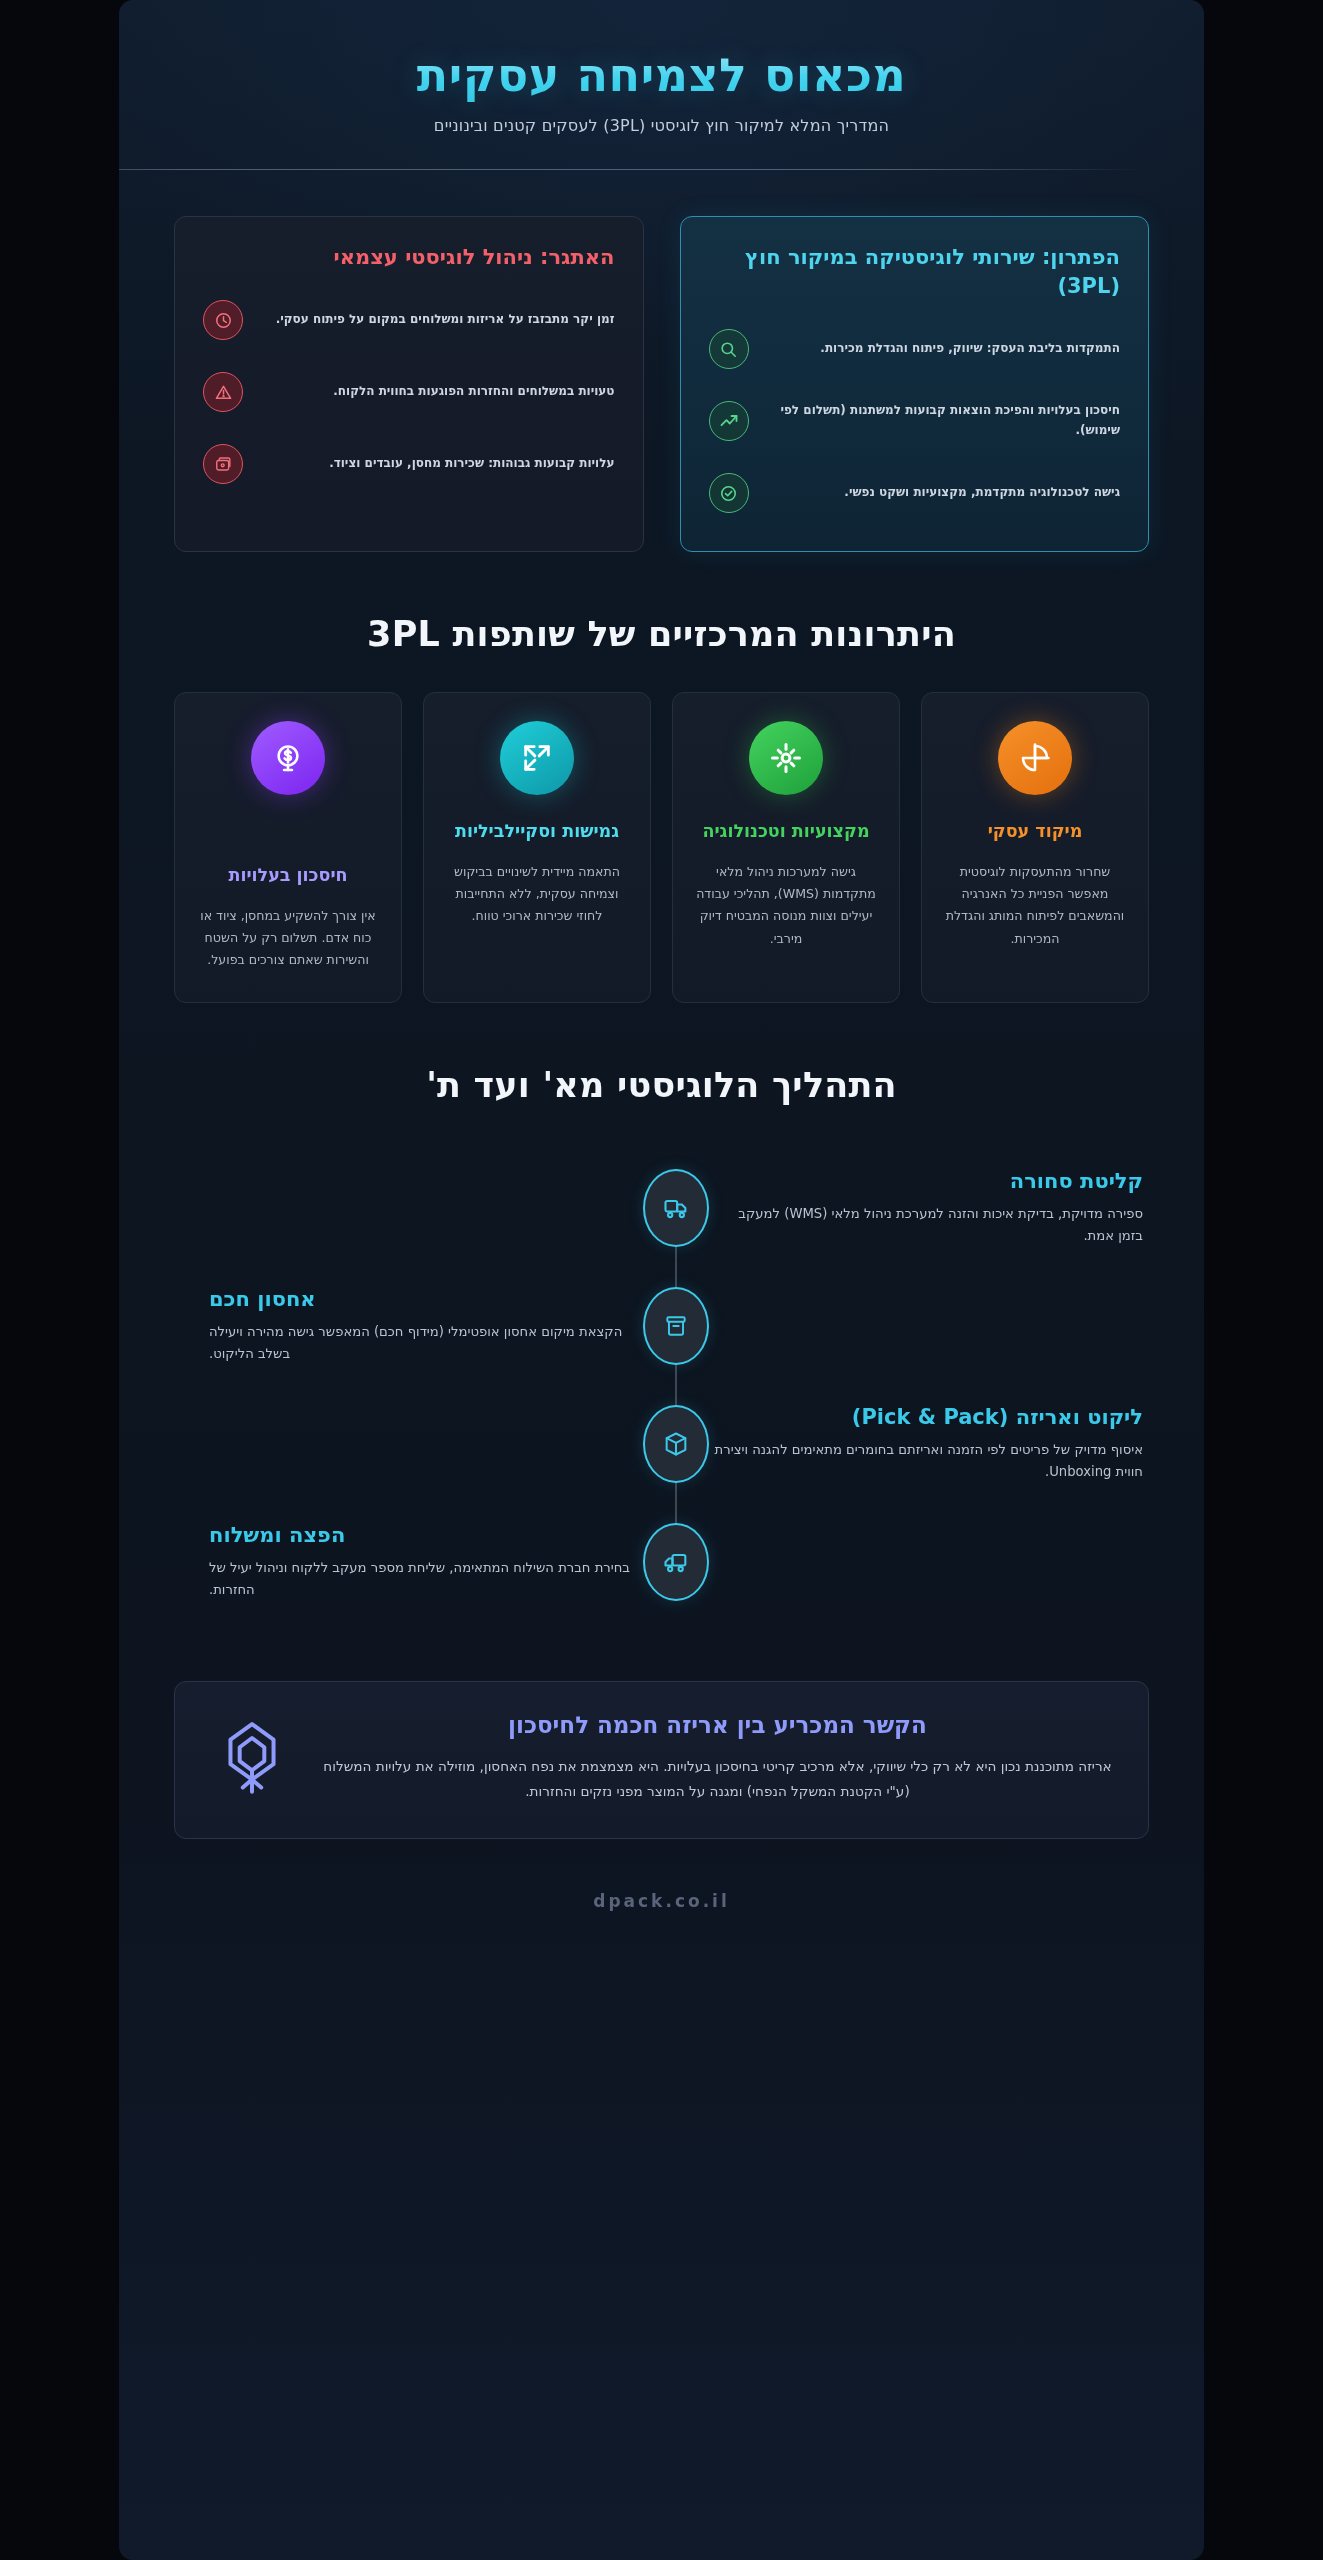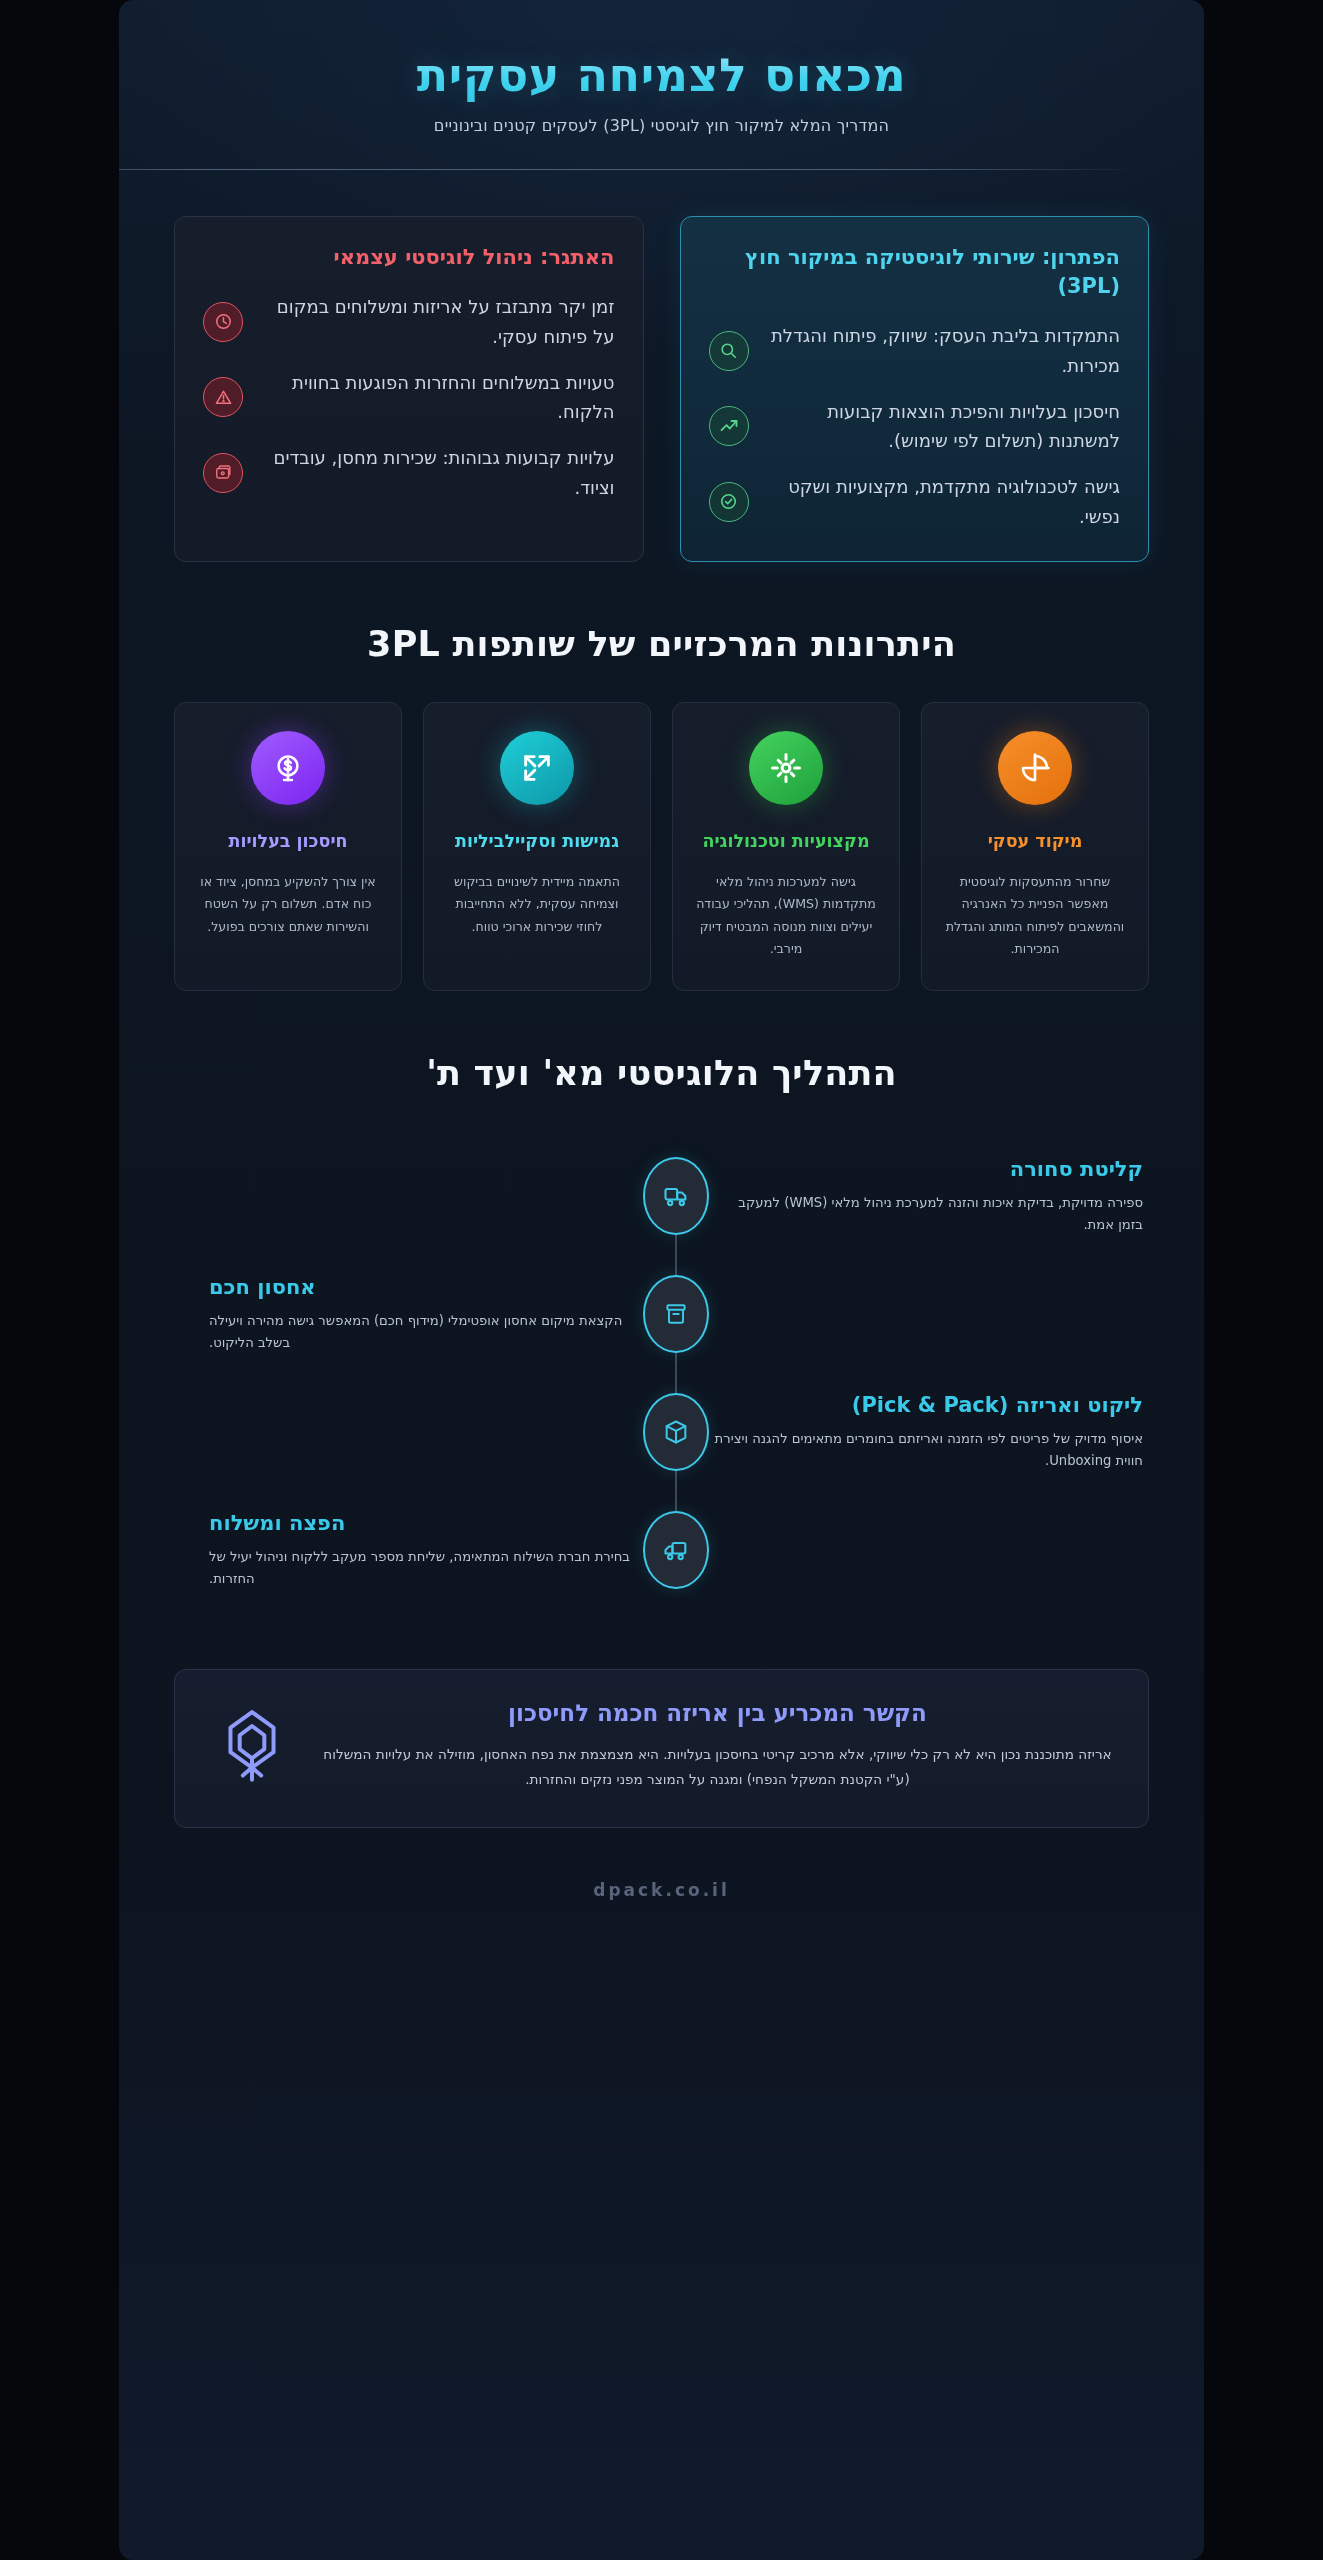--- a/index.html
+++ b/index.html
@@ -102,24 +102,25 @@
   .tbadge.red {
     background: rgba(150, 30, 40, .45);
     border: 1px solid #e0535f;
   }
   .tbadge.green {
     background: rgba(24, 70, 50, .5);
     border: 1px solid #49b87a;
   }
   .titem-text {
     flex: 1;
-    font-size: 18px;
+    font-size: 12px;
     line-height: 1.65;
     color: #cdd6e2;
     text-align: right;
+    font-weight: bold;
   }
 
   
   .section-heading {
     text-align: center;
     font-size: 35px;
     font-weight: 700;
     color: #f2f6fa;
     padding: 62px 40px 30px;
     letter-spacing: .2px;
@@ -396,21 +397,21 @@
     <div class="bcard">
       <div class="bicon" style="background:linear-gradient(145deg,#a05cff,#7c24f0); box-shadow:0 0 26px rgba(139,61,251,.42);">
         <svg width="34" height="34" viewBox="0 0 24 24" fill="none" stroke="#ffffff" stroke-width="1.8" stroke-linecap="round" stroke-linejoin="round">
           <circle cx="12" cy="10.5" r="6.6"></circle>
           <path d="M14 8.3c-.5-.8-1.3-1.1-2.2-1.1-1.1 0-1.9.6-1.9 1.5 0 2 4.2 1.1 4.2 3.2 0 1-.9 1.6-2.1 1.6-1 0-1.9-.4-2.4-1.2"></path>
           <line x1="12" y1="5.9" x2="12" y2="15.1"></line>
           <line x1="12" y1="17.1" x2="12" y2="20.4"></line>
           <line x1="9.2" y1="20.4" x2="14.8" y2="20.4"></line>
         </svg>
       </div>
-      <div class="bcard-title" style="color:#a79bff;">חיסכון בעלויות</div>
+      <div class="bcard-title" style="color:#a79bff;margin-top:44px;">חיסכון בעלויות</div>
       <div class="bcard-text">אין צורך להשקיע במחסן, ציוד או כוח אדם. תשלום רק על השטח והשירות שאתם צורכים בפועל.</div>
     </div>
 
   </div>
 
   <div class="section-heading">התהליך הלוגיסטי מא' ועד ת'</div>
 
   <div class="timeline">
     <div class="tl-line"></div>
 

